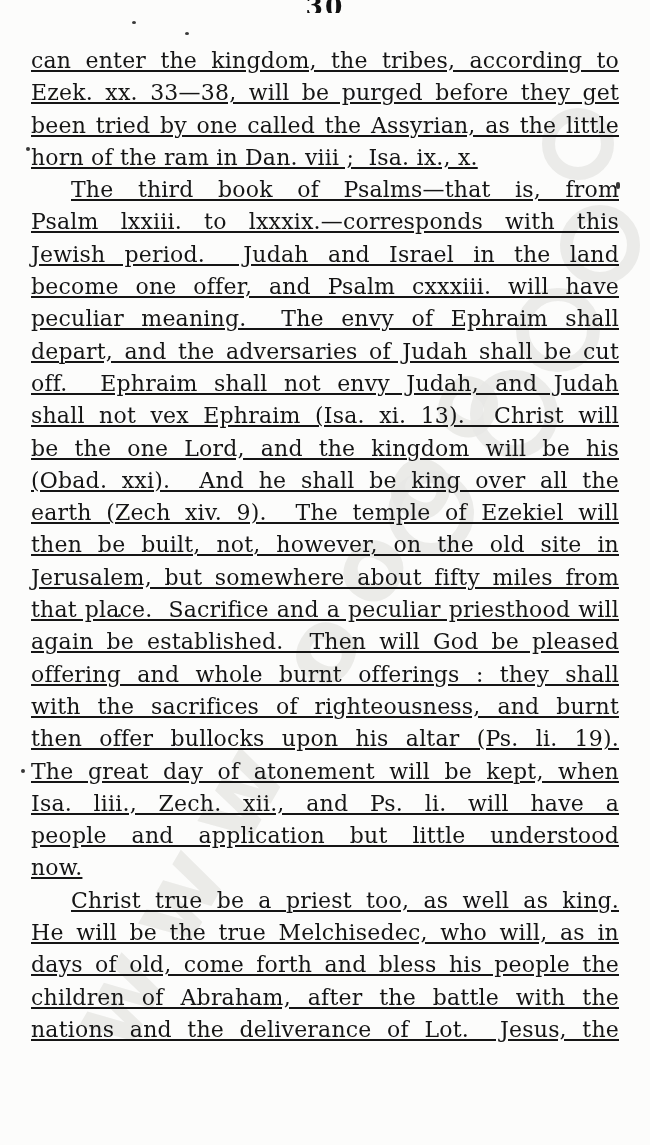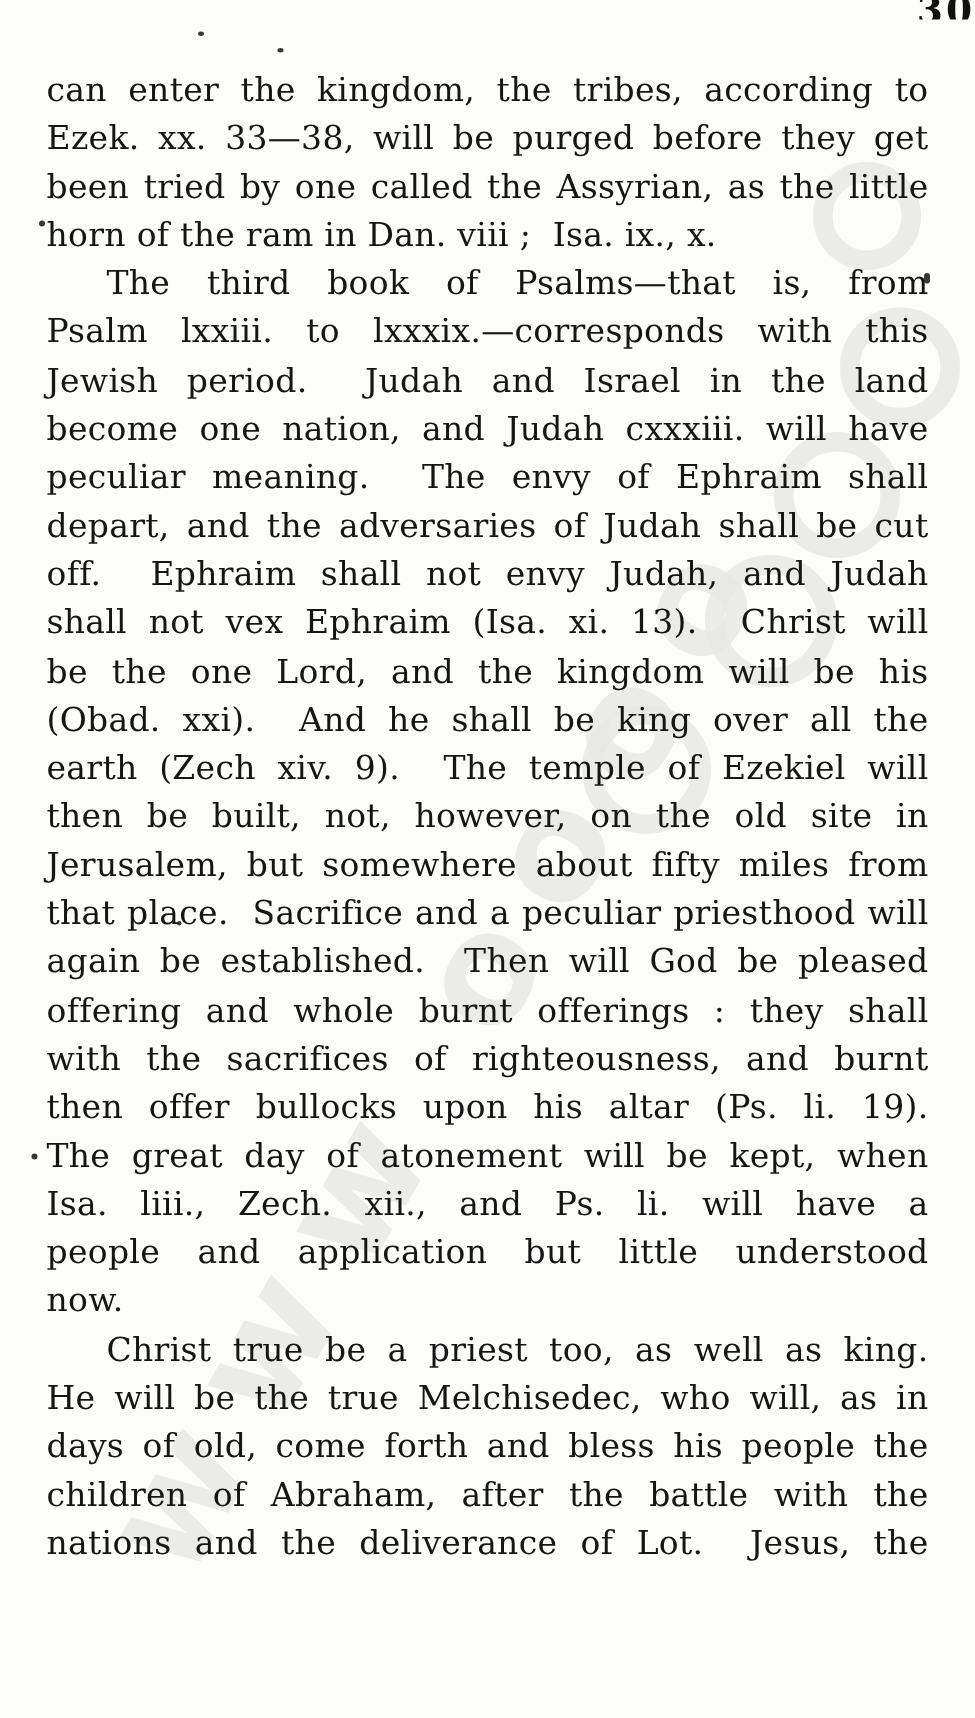--- a/index.html
+++ b/index.html
@@ -4,21 +4,21 @@
 <style>
   html,body{margin:0;padding:0;}
   body{
     width:650px;height:1145px;overflow:hidden;
     background:#fcfcfb;
     font-family:"DejaVu Serif","Liberation Serif",serif;
   }
   .page{position:relative;width:650px;height:1145px;overflow:hidden;background:#fcfcfb;color:#151515;}
   .pageno-wrap{
     position:absolute;top:0;left:0;width:100%;height:13px;overflow:hidden;
-    text-align:right;
+    text-align:center;
   }
   .pageno-wrap span{
     display:inline-block;margin-top:-14px;font-size:25px;font-weight:bold;letter-spacing:2px;color:#111;
   }
   .watermark{
     position:absolute;left:44px;top:1010px;width:1200px;
     transform:rotate(-60deg);transform-origin:0 0;
     font-family:"DejaVu Sans","Liberation Sans",sans-serif;
     font-size:100px;font-weight:bold;letter-spacing:26px;
     color:#e7e7e4;opacity:.8;white-space:nowrap;
@@ -29,20 +29,21 @@
     border:13px solid #e8e8e5;opacity:.85;pointer-events:none;
   }
   .text-block{
     position:absolute;left:31px;right:31px;top:45px;
     font-size:22px;line-height:32.3px;letter-spacing:.2px;
   }
   .line{
     white-space:pre-wrap;
     text-align:justify;text-align-last:justify;
     min-height:32.3px;
+    text-decoration:underline;
   }
   .line.indent{padding-left:40px;}
   .line.lastleft{text-align-last:left;}
   .para{margin:0;}
   .speck{position:absolute;background:#222;border-radius:50%;opacity:.9;}
 </style>
 </head>
 <body>
 
 <div class="page">
@@ -62,21 +63,21 @@
       <div class="para">
         <div class="line">can enter the kingdom, the tribes, according to</div>
         <div class="line">Ezek. xx. 33—38, will be purged before they get</div>
         <div class="line">been tried by one called the Assyrian, as the little</div>
         <div class="line lastleft">horn of the ram in Dan. viii ;  Isa. ix., x.</div>
       </div>
       <div class="para">
         <div class="line indent">The third book of Psalms—that is, from</div>
         <div class="line">Psalm lxxiii. to lxxxix.—corresponds with this</div>
         <div class="line">Jewish period.  Judah and Israel in the land</div>
-        <div class="line">become one nation, and Judah cxxxiii. will have</div>
+        <div class="line">become one offer, and Psalm cxxxiii. will have</div>
         <div class="line">peculiar meaning.  The envy of Ephraim shall</div>
         <div class="line">depart, and the adversaries of Judah shall be cut</div>
         <div class="line">off.  Ephraim shall not envy Judah, and Judah</div>
         <div class="line">shall not vex Ephraim (Isa. xi. 13).  Christ will</div>
         <div class="line">be the one Lord, and the kingdom will be his</div>
         <div class="line">(Obad. xxi).  And he shall be king over all the</div>
         <div class="line">earth (Zech xiv. 9).  The temple of Ezekiel will</div>
         <div class="line">then be built, not, however, on the old site in</div>
         <div class="line">Jerusalem, but somewhere about fifty miles from</div>
         <div class="line">that place.  Sacrifice and a peculiar priesthood will</div>

